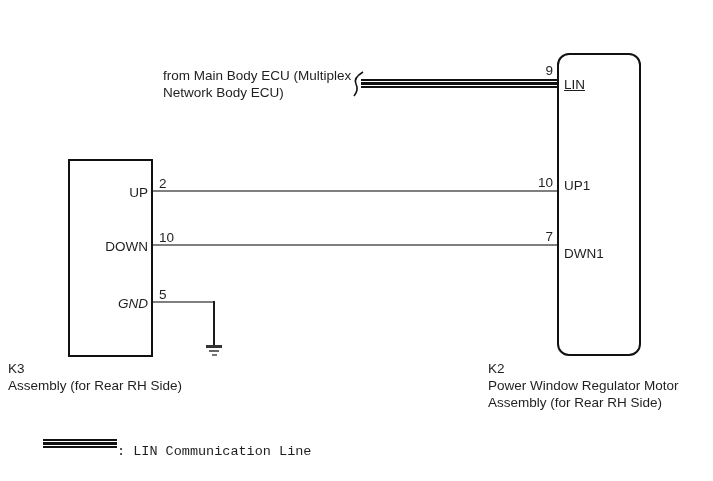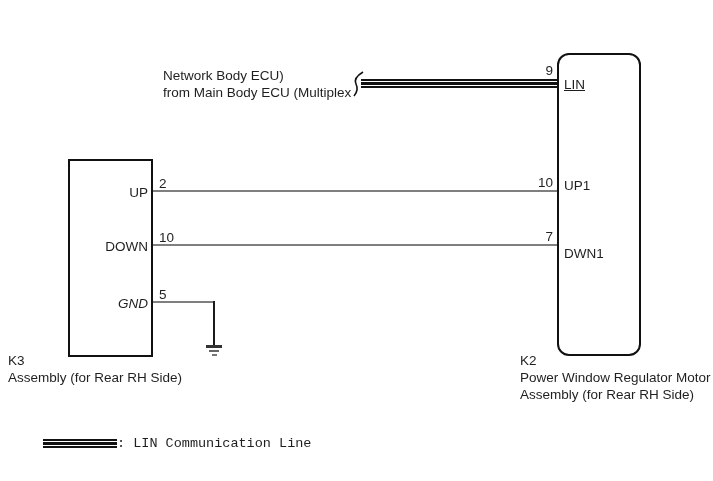--- a/index.html
+++ b/index.html
@@ -18,30 +18,30 @@
   .pin-num{position:absolute;white-space:nowrap;}
   .ra{text-align:right;}
   .wire{position:absolute;height:2px;background:#7f7f7f;}
   .lin-line{
     position:absolute;height:9px;
     background:linear-gradient(to bottom,
       #111 0 2px,#fff 2px 3px,#111 3px 6px,#fff 6px 7px,#111 7px 9px);
   }
   .gnd-drop{position:absolute;width:2px;background:#1a1a1a;}
   .gnd-bar{position:absolute;}
-  .caption{position:absolute;white-space:nowrap;}
+  .caption{position:absolute;white-space:nowrap;margin-top:8px;}
 </style>
 </head>
 <body>
 
 <div class="stage">
 
   <div class="abs" style="left:163px;top:67px;">
+    <div>from Main Body ECU (Multiplex</div>
     <div>Network Body ECU)</div>
-    <div>from Main Body ECU (Multiplex</div>
   </div>
 
   <div class="lin-line" style="left:361px;top:79px;width:197px;"></div>
   <svg class="abs" style="left:350px;top:71px;" width="16" height="26" viewBox="0 0 16 26">
     <path d="M13,1 Q3,7 6,13 Q9,19 4,25" fill="none" stroke="#111" stroke-width="1.6"></path>
   </svg>
   <div class="pin-num ra" style="left:518px;top:62px;width:35px;">9</div>
 
   <div class="comp-box rounded" style="left:557px;top:53px;width:84px;height:303px;"></div>
   <div class="pin-label" style="left:564px;top:76px;text-decoration:underline;">LIN</div>
@@ -68,21 +68,21 @@
     <div class="gnd-bar" style="left:206px;top:345px;width:16px;height:3px;background:#333;"></div>
     <div class="gnd-bar" style="left:209px;top:349.5px;width:10px;height:2.5px;background:#666;"></div>
     <div class="gnd-bar" style="left:211.5px;top:353.5px;width:5px;height:2px;background:#777;"></div>
   </div>
 
   <div class="caption" style="left:8px;top:352px;">
     <div>K3</div>
     <div>Assembly (for Rear RH Side)</div>
   </div>
 
-  <div class="caption" style="left:520px;top:352px;">
+  <div class="caption" style="left:488px;top:352px;">
     <div>K2</div>
     <div>Power Window Regulator Motor</div>
     <div>Assembly (for Rear RH Side)</div>
   </div>
 
   <div class="lin-line" style="left:43px;top:439px;width:74px;"></div>
   <div class="caption" style="left:117px;top:435px;font-family:Liberation Mono, monospace;">: LIN Communication Line</div>
 
 </div>
 

